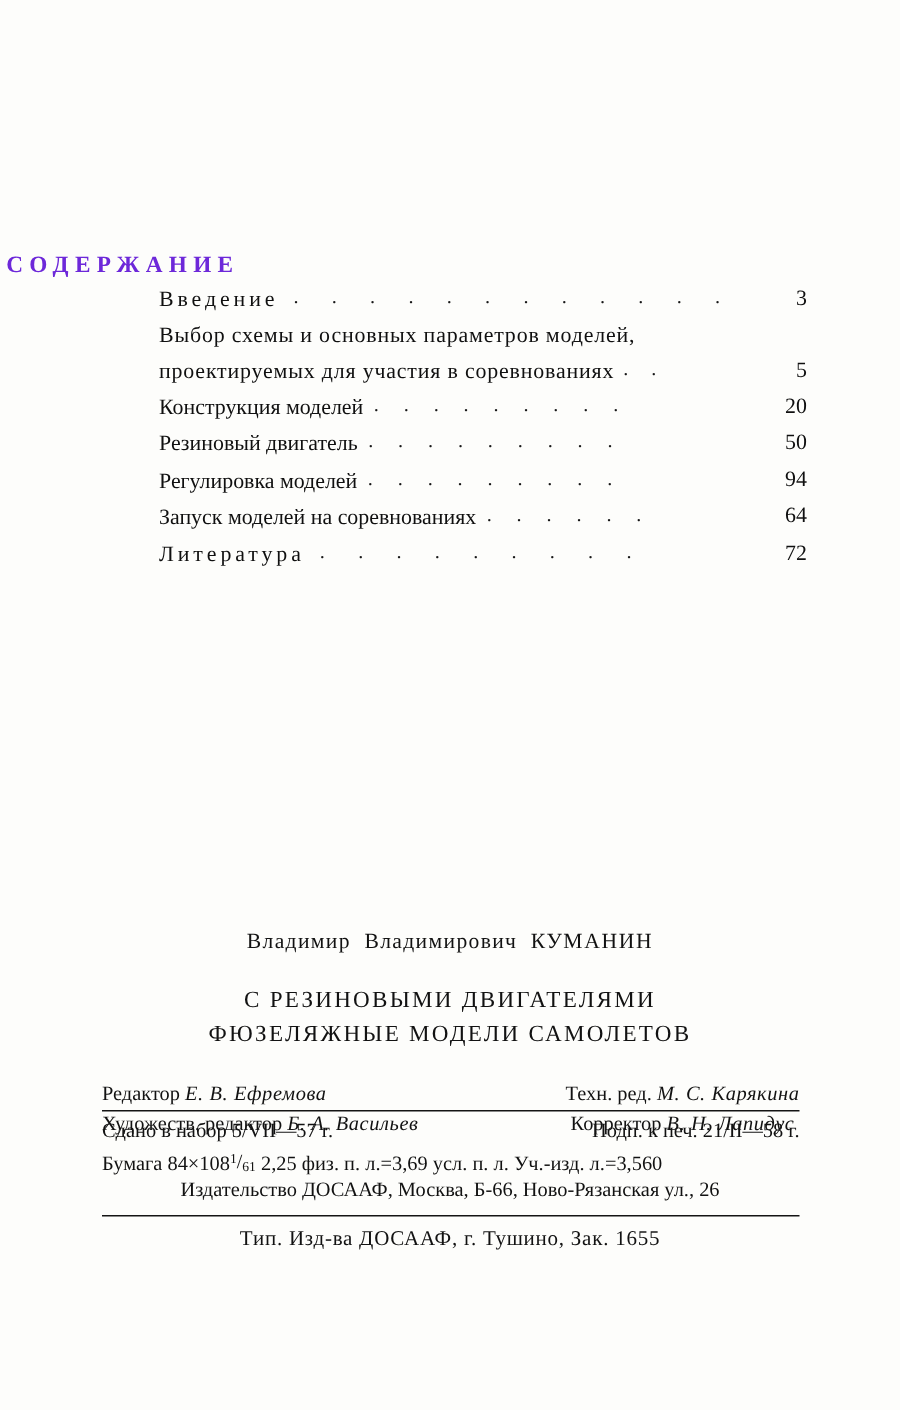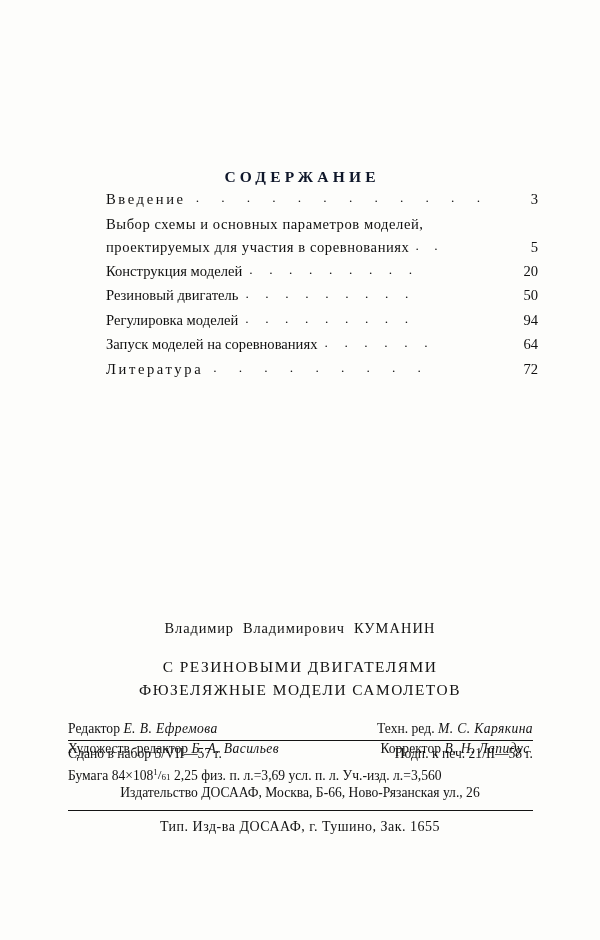--- a/index.html
+++ b/index.html
@@ -25,26 +25,26 @@
 
   
   .toc-block {
     position: absolute;
     left: 0;
     top: 168px;
     width: 600px;
   }
 
   .toc-title {
-    text-align: center;
+    text-align: left;
     font-size: 15.5px;
     font-weight: 700;
     letter-spacing: 4.2px;
     text-indent: 4.2px;
-    color: #0f172a;
+    color: #6d28d9;
   }
 
   .toc-colhead {
     position: relative;
     height: 22px;
     margin-top: 21px;
   }
   .toc-colhead .stp {
     position: absolute;
     right: 62px;

